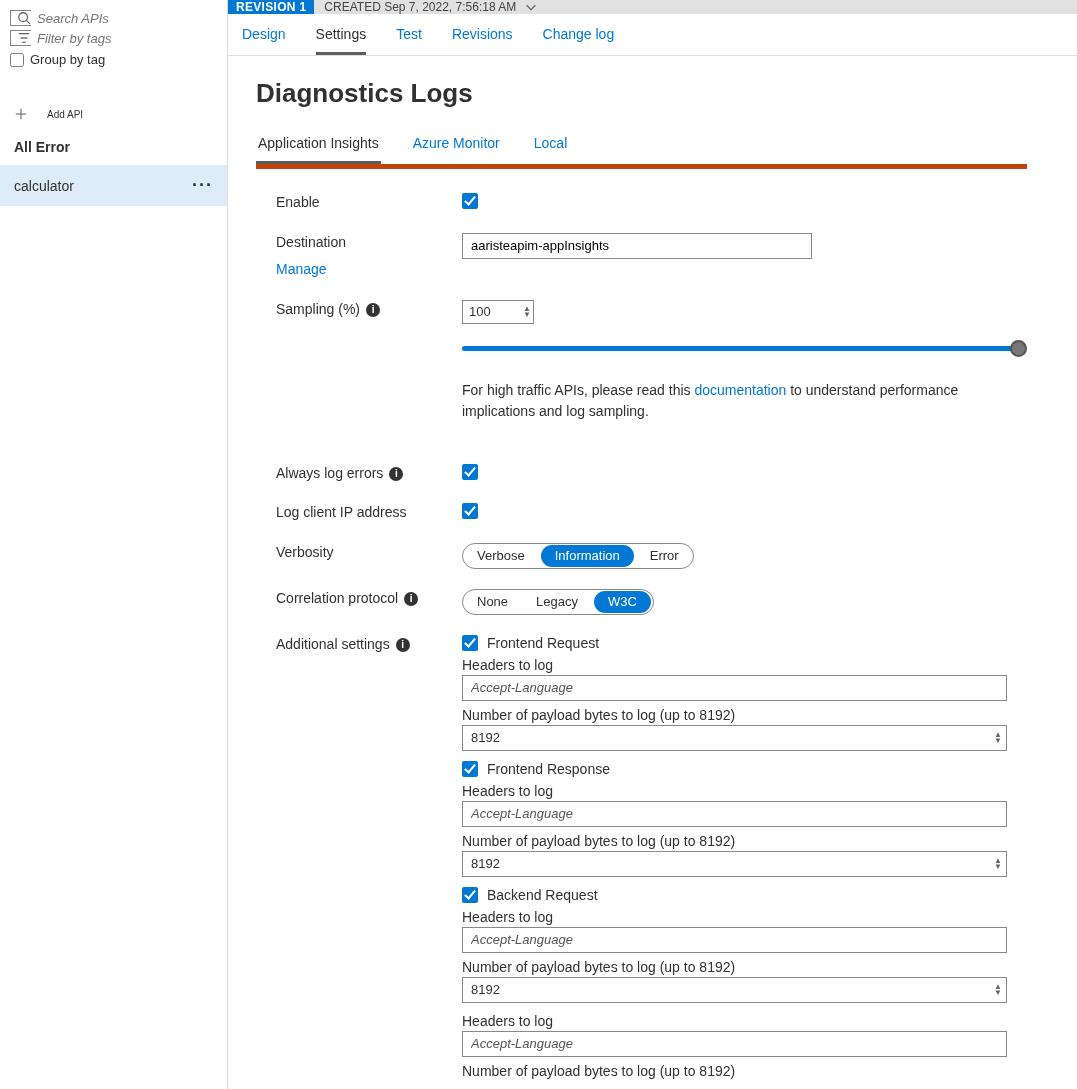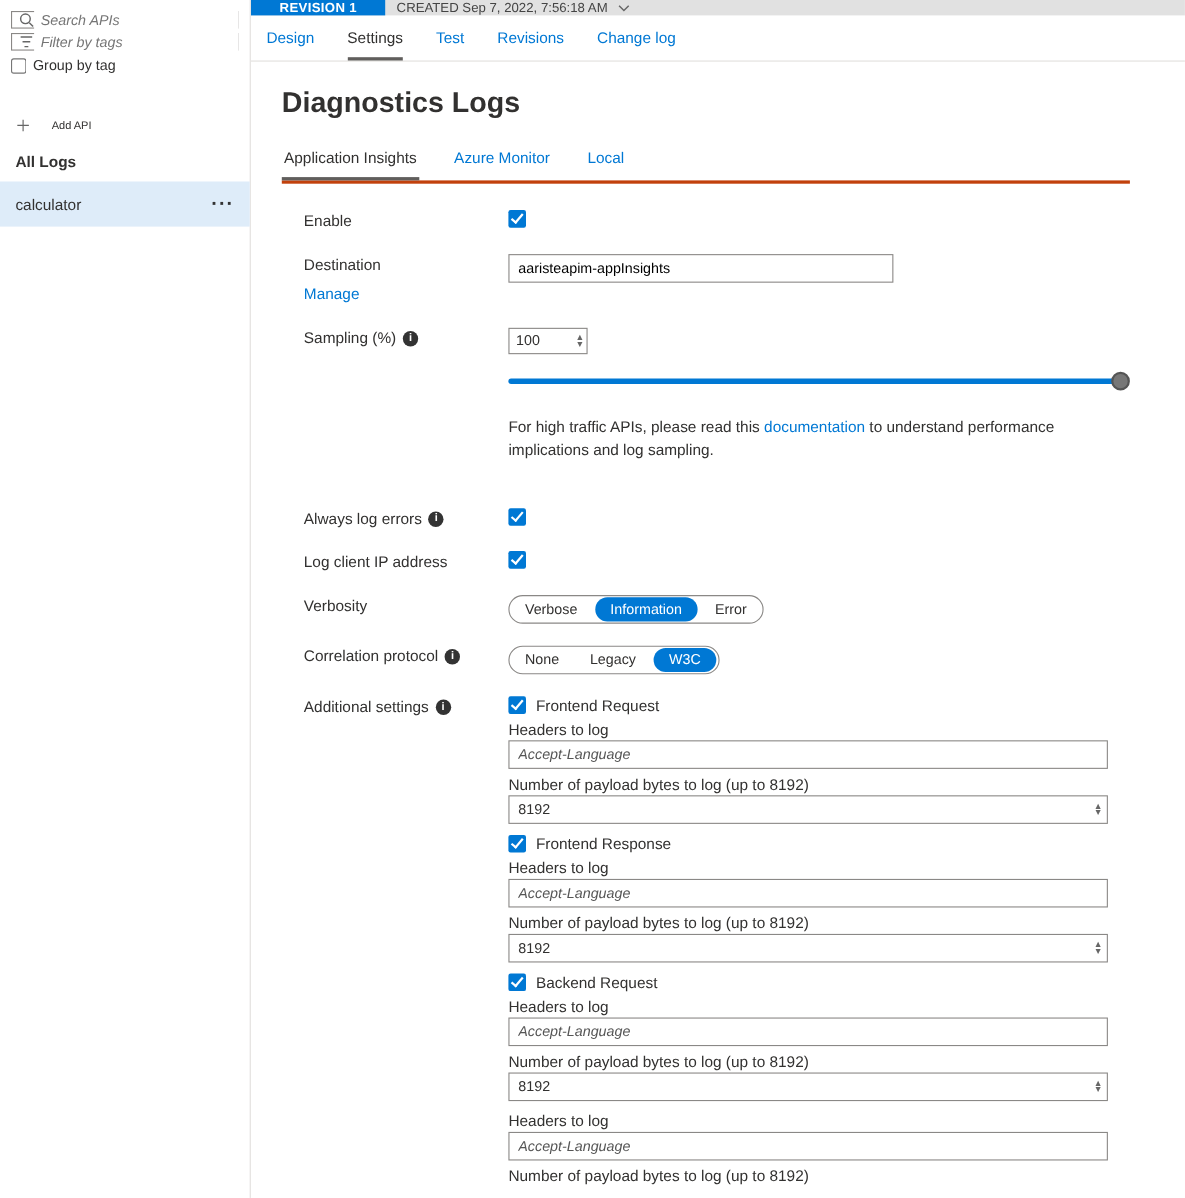--- a/index.html
+++ b/index.html
@@ -26,29 +26,29 @@
   .group-by{display:flex;align-items:center;gap:6px;margin-top:6px;font-size:13px;color:var(--text);}
   .group-by input{width:14px;height:14px;margin:0;}
   .add-api{display:flex;align-items:center;gap:19px;margin:40px 0 18px 4px;color:var(--text);font-size:10px;cursor:pointer;}
   .add-api svg{width:14px;height:14px;stroke:#666;stroke-width:1.2;}
   .all-apis{font-weight:600;font-size:14px;margin:10px 0 10px 4px;}
   .api-item{display:flex;align-items:center;justify-content:space-between;background:var(--selected);margin:0 -10px;padding:10px 14px 10px 14px;font-size:14px;cursor:pointer;}
   .api-item-dots{font-size:18px;letter-spacing:1px;color:#333;font-weight:bold;}
   
   .main{flex:1;display:flex;flex-direction:column;overflow:auto;}
   .revision-bar{display:flex;align-items:stretch;background:var(--created-bar);height:24px;font-size:12px;}
-  .revision-badge{background:var(--revision-bg);color:#fff;font-weight:600;padding:0 26px;display:flex;align-items:center;letter-spacing:.3px;}
+  .revision-badge{background:var(--revision-bg);color:#fff;font-weight:600;padding:0 8px;display:flex;align-items:center;letter-spacing:.3px;}
   .created{display:flex;align-items:center;gap:8px;padding:0 10px;color:#444;}
   .created svg{width:14px;height:10px;stroke:#666;stroke-width:1.5;fill:none;}
   .tabs{display:flex;gap:30px;padding:12px 14px 0 14px;border-bottom:1px solid #e1dfdd;font-size:14px;}
   .tab{padding-bottom:10px;color:var(--blue);cursor:pointer;}
   .tab.active{color:var(--text);border-bottom:3px solid var(--tab-border);font-weight:400;}
   .content{padding:22px 50px 40px 28px;max-width:1020px;}
   h1{font-size:26px;font-weight:600;margin:0 0 18px 0;}
-  .subtabs{display:flex;gap:30px;border-bottom:3px solid #c2410c;margin-bottom:24px;}
+  .subtabs{display:flex;gap:30px;border-bottom:5px solid #c2410c;margin-bottom:24px;}
   .subtab{padding:8px 2px 10px 2px;color:var(--blue);cursor:pointer;font-size:14px;}
   .subtab.active{color:var(--text);border-bottom:3px solid var(--tab-border);}
   
   .form{padding-left:20px;}
   .row{display:flex;align-items:flex-start;margin-bottom:20px;}
   .row .label{width:186px;flex:0 0 186px;font-size:14px;color:var(--text);display:flex;align-items:center;gap:6px;line-height:1.4;}
   .row .control{flex:1;}
   .info-icon{display:inline-flex;width:14px;height:14px;border-radius:50%;background:#333;color:#fff;align-items:center;justify-content:center;font-size:10px;font-weight:700;font-style:normal;}
   input[type=checkbox].cb{appearance:none;-webkit-appearance:none;width:16px;height:16px;background:var(--blue);border-radius:2px;position:relative;cursor:pointer;margin:0;}
   input[type=checkbox].cb:checked::after{content:"";position:absolute;left:5px;top:1px;width:4px;height:9px;border:solid #fff;border-width:0 2px 2px 0;transform:rotate(40deg);}
@@ -99,21 +99,21 @@
       <input type="checkbox" style="">
       <span>Group by tag</span>
     </label>
     <div class="add-api">
       <svg viewBox="0 0 16 16">
           <line x1="8" y1="2" x2="8" y2="14"></line>
           <line x1="2" y1="8" x2="14" y2="8"></line>
         </svg>
       <span>Add API</span>
     </div>
-    <div class="all-apis">All Logs</div>
+    <div class="all-apis">All Error</div>
     <div class="api-item">
       <span>calculator</span>
       <span class="api-item-dots">···</span>
     </div>
   </aside>
 
   <main class="main">
     <div class="revision-bar">
       <div class="revision-badge">REVISION 1</div>
       <div class="created">

